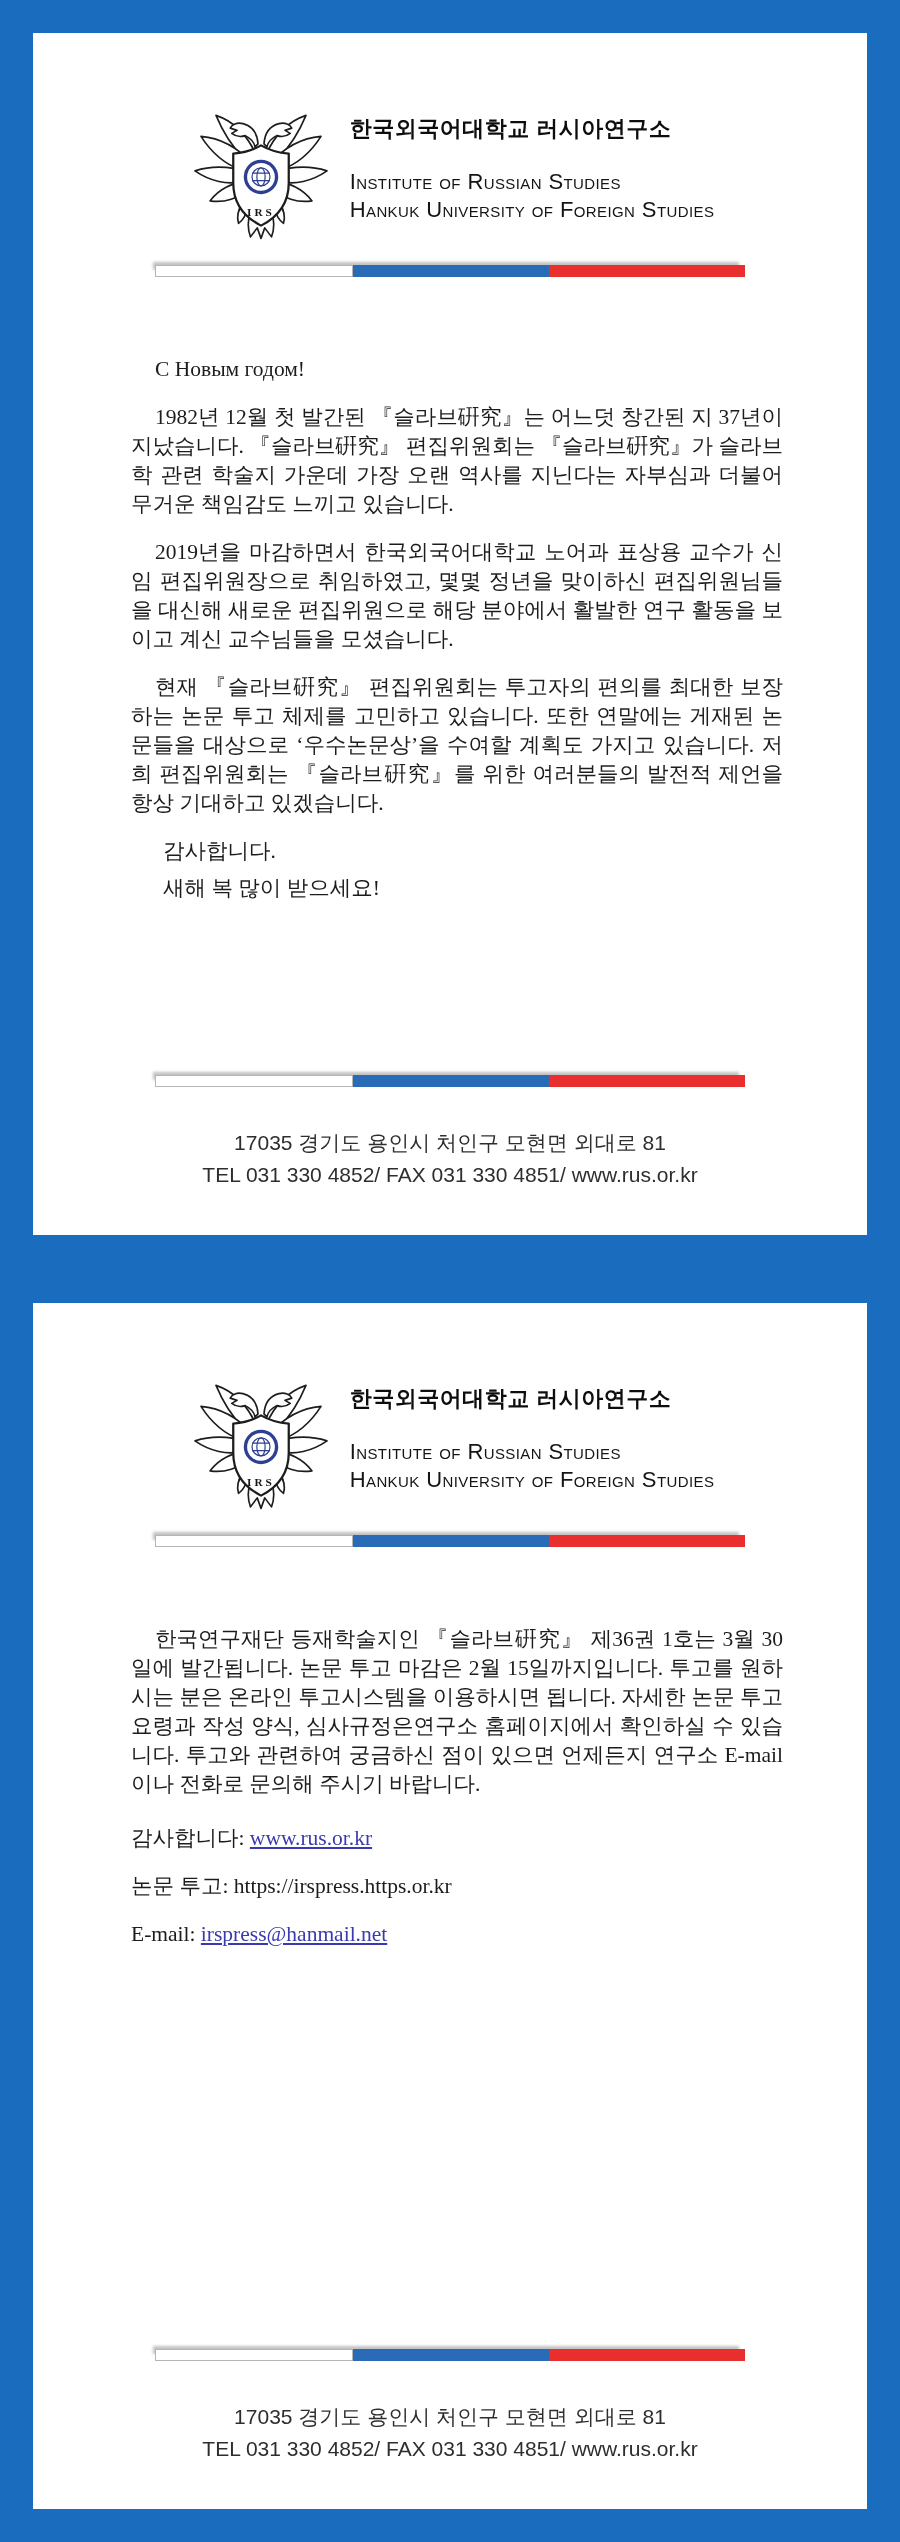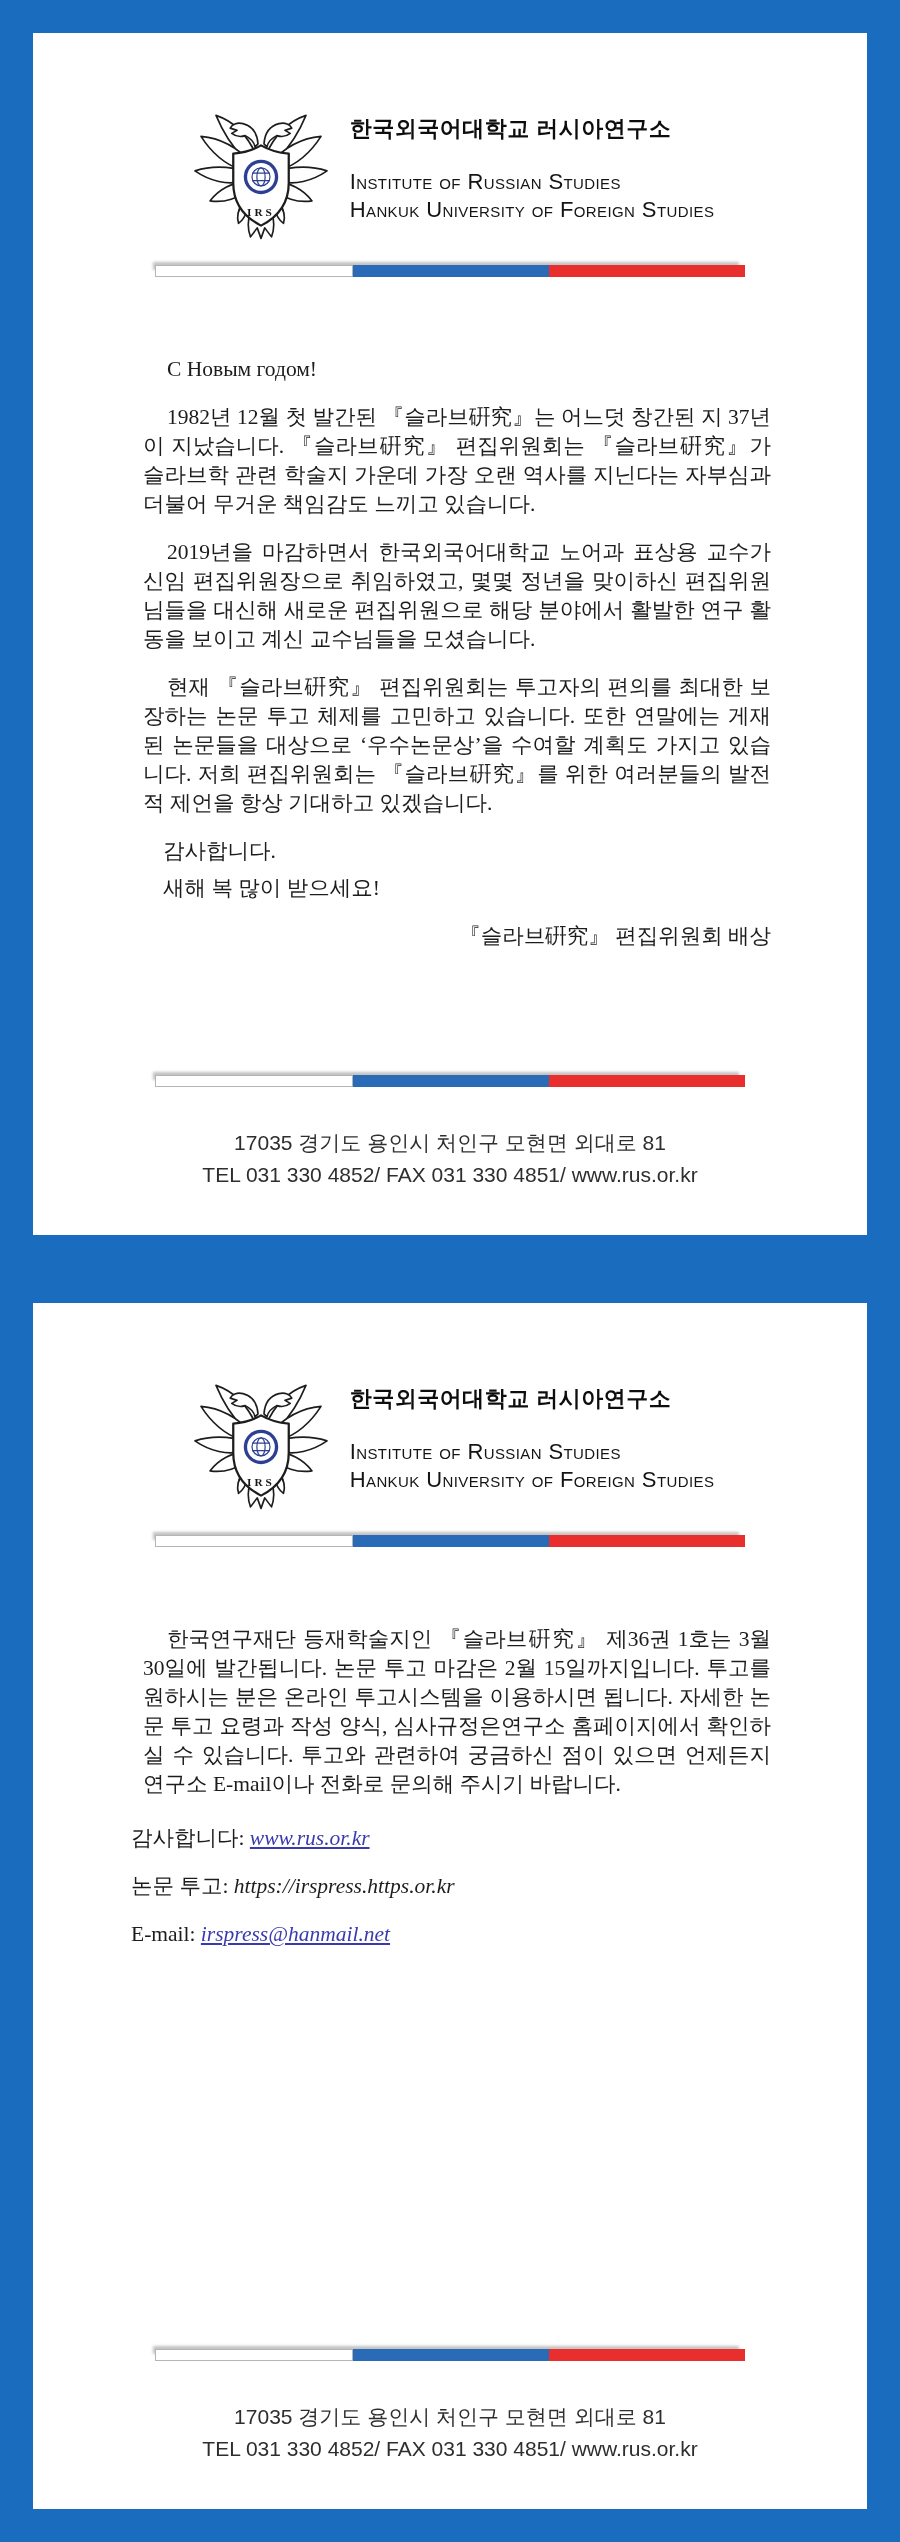--- a/index.html
+++ b/index.html
@@ -39,30 +39,30 @@
   .seg{flex:1;}
   .seg-white{background:#ffffff;border:1px solid #b5b5b5;box-sizing:border-box;}
   .seg-blue{background:#2a6bb7;}
   .seg-red{background:#e92e2e;}
 
   
   .letter-body{
     padding:78px 84px 0 98px;
     font-size:21.5px;line-height:29px;color:#1c1c1c;
   }
-  .letter-body p{margin:0 12px 19px;text-align:justify;text-indent:24px;}
+  .letter-body p{margin:0 0 19px;text-align:justify;text-indent:24px;}
   .greeting{text-align:left !important;}
   .closing-line{margin:8px !important;text-align:left;}
   .signature{text-align:right !important;text-indent:0 !important;margin-top:19px !important;}
 
   
   .contacts{padding:6px 84px 0 98px;font-size:21.5px;color:#1c1c1c;}
   .contact-row{margin-bottom:19px;line-height:29px;}
   .contact-label{color:#1c1c1c;}
-  .contact-value{color:#1c1c1c;font-style:italic;}
+  .contact-value{color:#1c1c1c;}
   .contact-value.link{color:#3a3ab0;text-decoration:underline;cursor:pointer;}
 
   
   .bottom-block{margin-top:auto;padding-bottom:44px;}
   .footer-text{
     margin-top:40px;text-align:center;
     font-family:"Liberation Sans",sans-serif;
     font-size:21px;line-height:32px;color:#2e2e2e;
   }
 </style>
@@ -117,21 +117,20 @@
       <div class="seg seg-red"></div>
     </div>
 
     <div class="letter-body">
       <p class="greeting">С Новым годом!</p>
       <p>1982년 12월 첫 발간된 『슬라브硏究』는 어느덧 창간된 지 37년이 지났습니다. 『슬라브硏究』 편집위원회는 『슬라브硏究』가 슬라브학 관련 학술지 가운데 가장 오랜 역사를 지닌다는 자부심과 더불어 무거운 책임감도 느끼고 있습니다.</p>
       <p>2019년을 마감하면서 한국외국어대학교 노어과 표상용 교수가 신임 편집위원장으로 취임하였고, 몇몇 정년을 맞이하신 편집위원님들을 대신해 새로운 편집위원으로 해당 분야에서 활발한 연구 활동을 보이고 계신 교수님들을 모셨습니다.</p>
       <p>현재 『슬라브硏究』 편집위원회는 투고자의 편의를 최대한 보장하는 논문 투고 체제를 고민하고 있습니다. 또한 연말에는 게재된 논문들을 대상으로 ‘우수논문상’을 수여할 계획도 가지고 있습니다. 저희 편집위원회는 『슬라브硏究』를 위한 여러분들의 발전적 제언을 항상 기대하고 있겠습니다.</p>
       <p class="closing-line">감사합니다.</p>
       <p class="closing-line">새해 복 많이 받으세요!</p>
-      <p class="signature">『슬라브硏究』  편집위원회 배상</p>
     </div>
 
     <div class="bottom-block">
       <div class="tricolor">
         <div class="seg seg-white"></div>
         <div class="seg seg-blue"></div>
         <div class="seg seg-red"></div>
       </div>
       <div class="footer-text">
         <div>17035 경기도 용인시 처인구 모현면 외대로 81</div>

